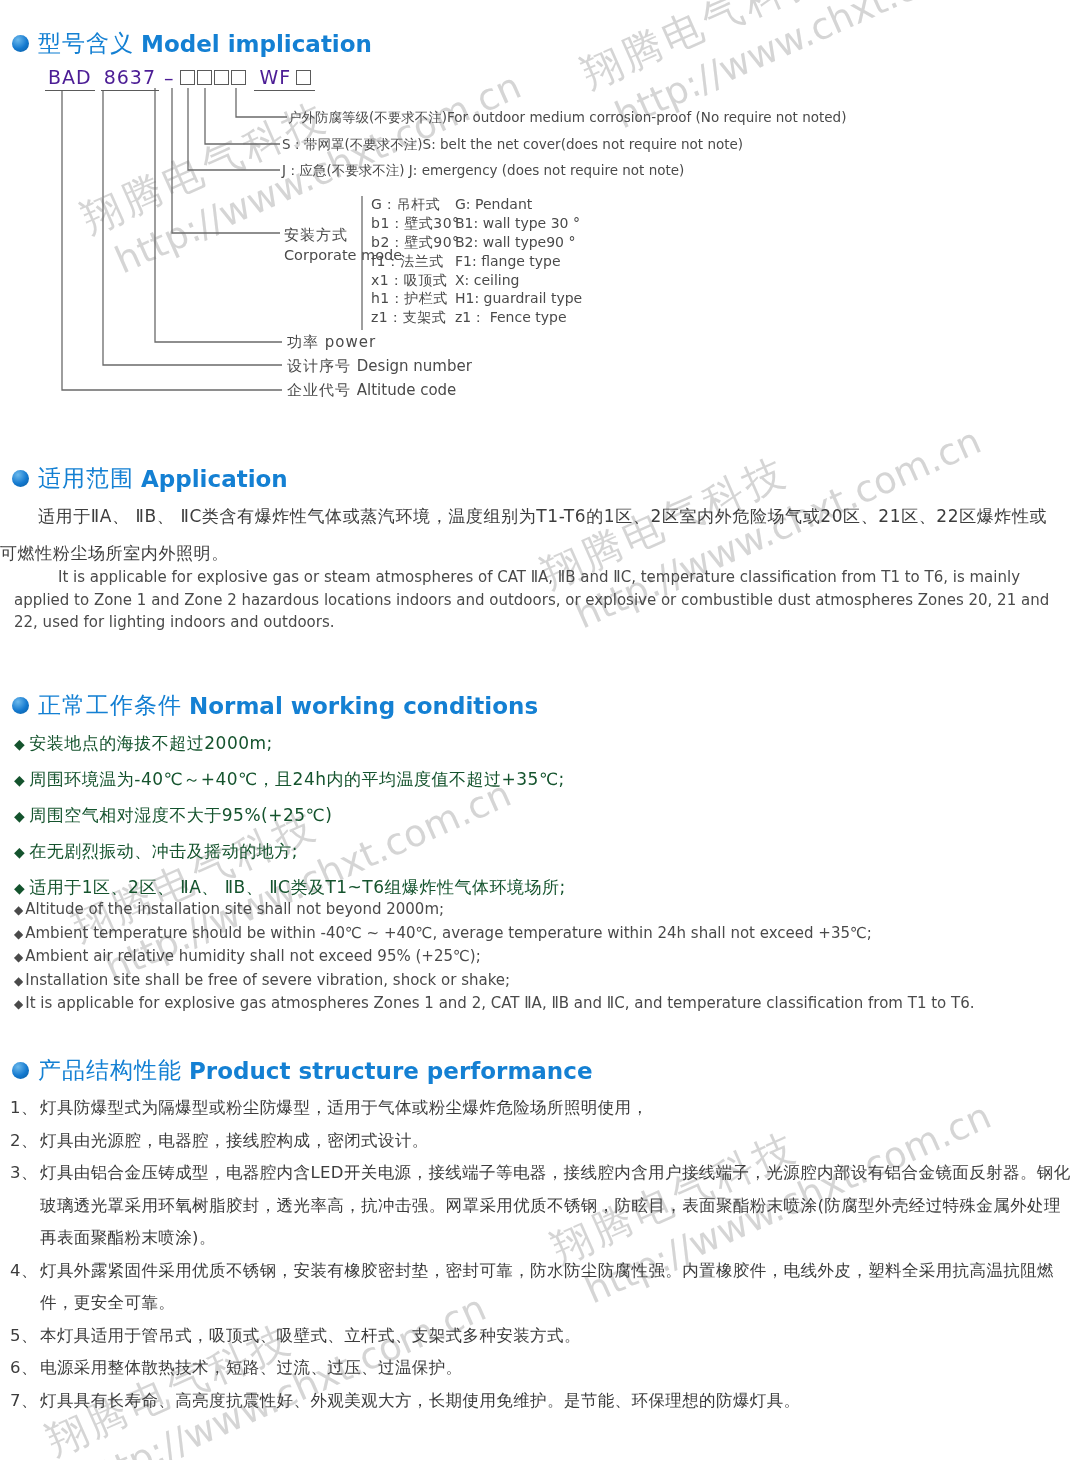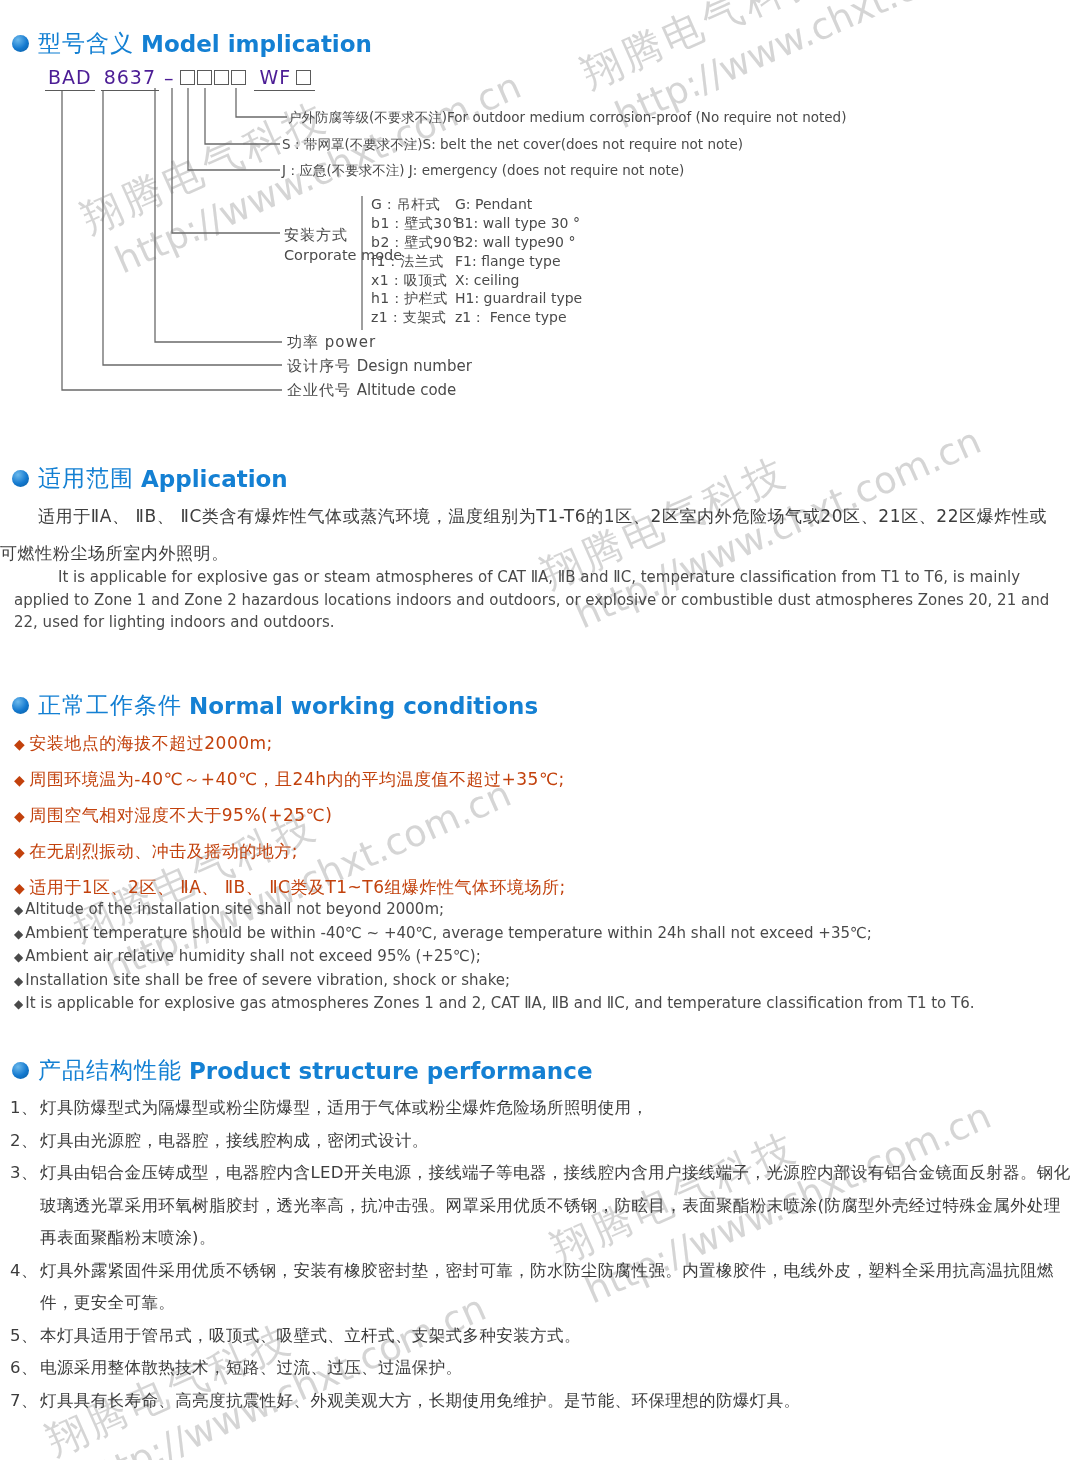--- a/index.html
+++ b/index.html
@@ -76,21 +76,21 @@
     text-indent:38px;color:#3c3c3c;z-index:2;
   }
   .para-en{
     position:absolute;left:14px;top:566px;width:1060px;
     font-size:15px;line-height:22.5px;
     text-indent:44px;color:#4a4a4a;z-index:2;
   }
   
   .cond-zh{
     position:absolute;left:14px;top:726px;width:1060px;z-index:2;
-    font-size:17px;line-height:35px;letter-spacing:.5px;color:#c2410c;
+    font-size:17px;line-height:35px;letter-spacing:.5px;color:#14532d;
   }
   .cond-zh .diamond{font-size:14px;margin-right:4px;}
   .cond-en{
     position:absolute;left:14px;top:898px;width:1060px;z-index:2;
     font-size:15px;line-height:22.6px;color:#4a4a4a;
   }
   .cond-en .diamond{font-size:12px;margin-right:2px;}
   .cond-row{white-space:nowrap;}
   
   .struct-list{

